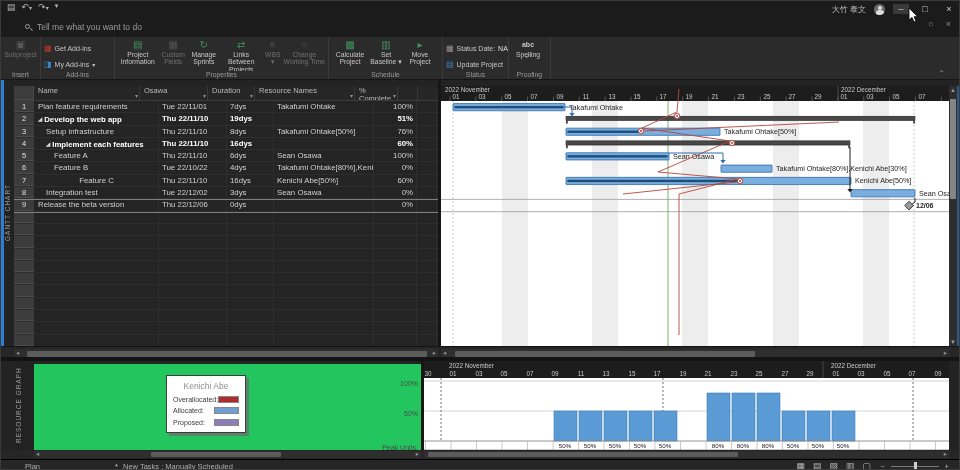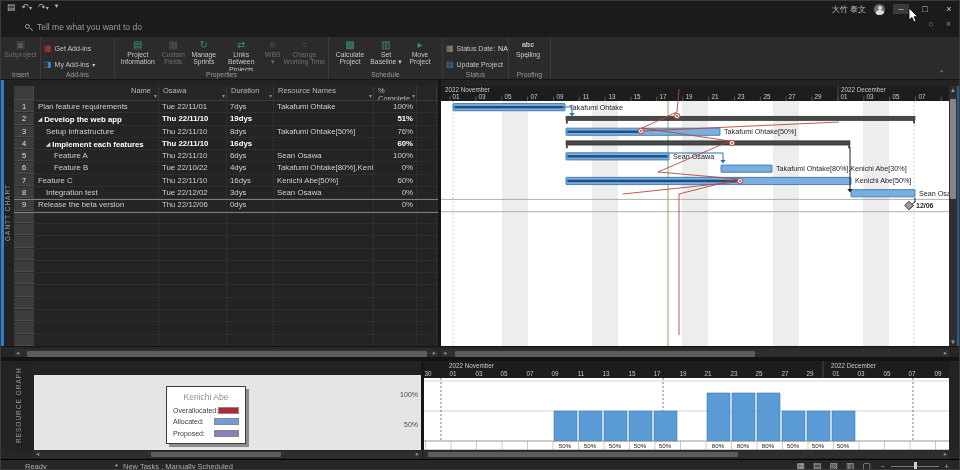--- a/index.html
+++ b/index.html
@@ -73,21 +73,21 @@
 
   .vscroll { position:absolute; left:948px; top:6px; width:8px; height:260px; background:#2e2e2e; }
   .vthumb { position:absolute; left:1px; width:6px; background:#858585; border-radius:1px; }
   .varr { position:absolute; left:0; width:8px; text-align:center; font-size:6px; color:#9a9a9a; }
   .bluestrip { position:absolute; left:956px; top:6px; width:4px; height:260px; background:#2c5a8c; }
 
   .hsplit { position:absolute; left:0; top:356px; width:960px; height:4px; background:#131313; }
 
   
   .botpane { position:absolute; left:0; top:360px; width:960px; height:98px; background:#232323; }
-  .leftwhite { position:absolute; left:33px; top:14px; width:387px; height:89px; background:#e5e5e5; }
+  .leftwhite { position:absolute; left:33px; top:3px; width:387px; height:89px; background:#22c55e; }
   .legend { position:absolute; left:132px; top:11px; width:80px; height:58px; background:#fff; border:1px solid #3c3c3c; box-shadow:3px 3px 0 rgba(110,110,110,.75); }
   .leg-title { text-align:center; font-size:8.5px; color:#8f8f8f; margin-top:5px; }
   .leg-row { display:flex; align-items:center; justify-content:space-between; padding:0 6px; margin-top:4.5px; }
   .leg-row span { font-size:7px; color:#3a3a3a; }
   .leg-sw { width:25px; height:7px; border:0.5px solid #888; }
   .axis-lab { position:absolute; width:48px; text-align:right; font-size:7px; color:#4a4a4a; }
   .botdiv { position:absolute; left:420px; top:0; width:3px; height:89px; background:#161616; }
   .bscrollrow { position:absolute; left:0; top:89px; width:960px; height:9px; background:#262626; }
 
   
@@ -240,21 +240,21 @@
     </div>
   <div class="chev" style="top:68px;">⌃</div>
 
   <div class="toppane">
     <div class="accent"></div>
     <div class="strip vtext" style="left:3px; top:0; width:10px; height:266px;">GANTT CHART</div>
 
     <div class="tbl">
       <div class="thead" id="thead">
           <div class="tnum" style="border-right: 1px solid rgb(76, 76, 76);"></div>
-          <div class="th" style="width: 125px; text-align: right;"><span>Name</span><span class="fl">▾</span></div>
+          <div class="th" style="width: 106px;"><span>Name</span><span class="fl">▾</span></div>
           <div class="th" style="width: 68px;"><span>Osawa</span><span class="fl">▾</span></div>
           <div class="th" style="width: 47px;"><span>Duration</span><span class="fl">▾</span></div>
           <div class="th" style="width: 100px;"><span>Resource Names</span><span class="fl">▾</span></div>
           <div class="th" style="width: 43px;"><span>% Complete</span><span class="fl">▾</span></div>
           <div class="th" style="width: 20px;"><span></span></div>
         </div>
       <div id="tbody">
           <div class="trow">
             <div class="tnum">1</div>
             <div class="td" style="width: 125px; padding-left: 4px;">Plan feature requirements</div>
@@ -304,21 +304,21 @@
             <div class="tnum">6</div>
             <div class="td" style="width: 125px; padding-left: 20px;">Feature B</div>
             <div class="td" style="width: 68px;">Tue 22/10/22</div>
             <div class="td" style="width: 47px;">4dys</div>
             <div class="td" style="width: 100px;">Takafumi Ohtake[80%],Kenic</div>
             <div class="td r" style="width: 43px;">0%</div>
             <div class="td" style="width: 20px;"></div>
           </div>
           <div class="trow">
             <div class="tnum">7</div>
-            <div class="td" style="width: 125px; padding-left: 4px;">Feature C</div>
+            <div class="td" style="width: 125px; padding-left: 4px; text-align: center;">Feature C</div>
             <div class="td" style="width: 68px;">Thu 22/11/10</div>
             <div class="td" style="width: 47px;">16dys</div>
             <div class="td" style="width: 100px;">Kenichi Abe[50%]</div>
             <div class="td r" style="width: 43px;">60%</div>
             <div class="td" style="width: 20px;"></div>
           </div>
           <div class="trow">
             <div class="tnum">8</div>
             <div class="td" style="width: 125px; padding-left: 12px;">Integration test</div>
             <div class="td" style="width: 68px;">Tue 22/12/02</div>
@@ -681,21 +681,21 @@
         <div class="sarr" style="right:2px; top:-0.5px;">▸</div>
       </div>
       <div class="track" style="left:423px; width:525px; top:0.5px; height:7px;">
         <div class="thumb" style="left:4px; width:310px; top:1.5px; height:5px;"></div>
         <div class="sarr" style="right:2px; top:-0.5px;">▸</div>
       </div>
     </div>
   </div>
 
   <div class="statusbar">
-    <span class="sb-item" style="left:24px;">Ready</span>
+    <span class="sb-item" style="left:24px;">Plan</span>
     <span class="sb-item" style="left:114px; color:#c8c8c8;">*</span>
     <span class="sb-item" style="left:122px;">New Tasks : Manually Scheduled</span>
     <div class="viewicons" id="viewicons">
         <span>▦</span>
         <span>▤</span>
         <span>▧</span>
         <span>▥</span>
         <span>▢</span>
       </div>
     <span class="sb-item" style="right:76px;">−</span>

